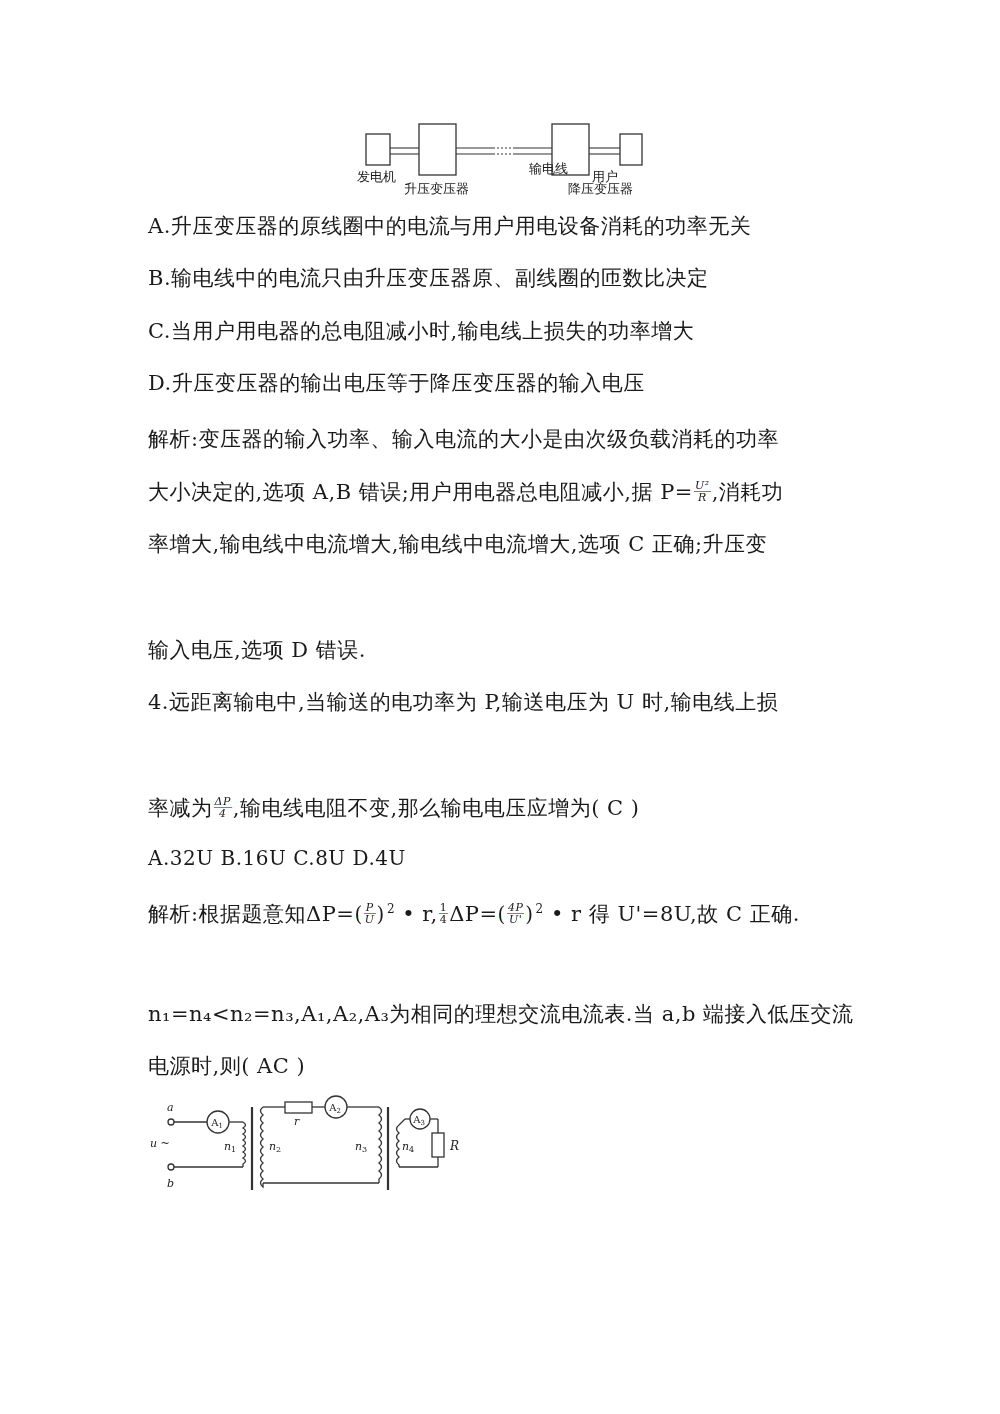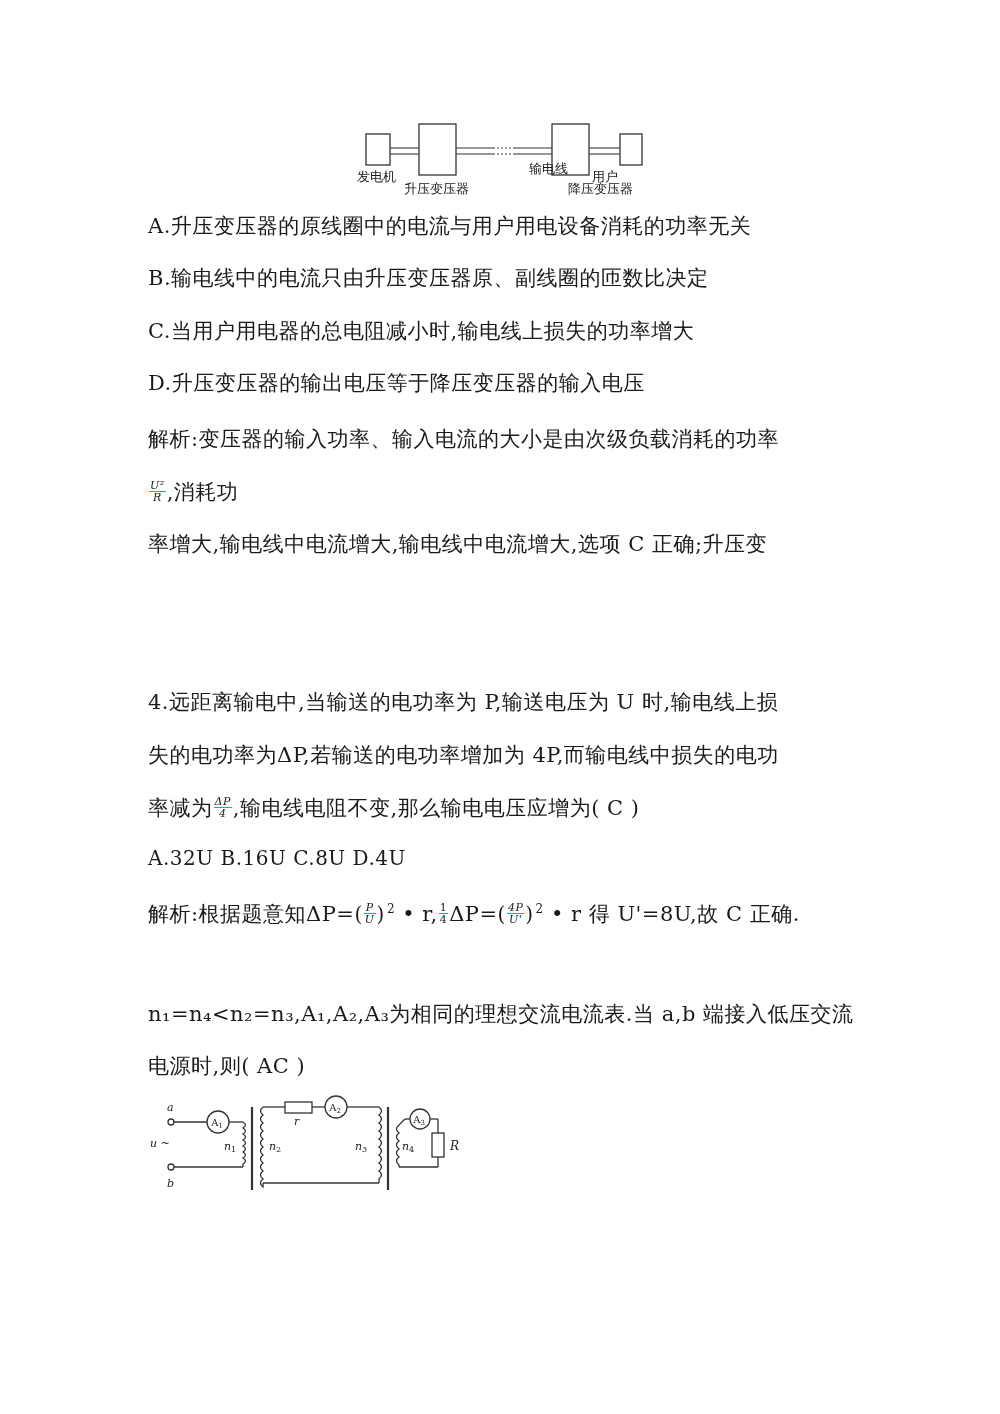--- a/index.html
+++ b/index.html
@@ -61,26 +61,26 @@
   <div style="position:absolute;left:536px;top:180px;font-size:13px;font-family:'DejaVu Sans',sans-serif;margin-left:32px;">降压变压器</div>
   <div style="position:absolute;left:592px;top:168px;font-size:13px;font-family:Liberation Mono, monospace;">用户</div>
 
   <div class="line" style="top:212px;">A.升压变压器的原线圈中的电流与用户用电设备消耗的功率无关</div>
   <div class="line" style="top:264px;">B.输电线中的电流只由升压变压器原、副线圈的匝数比决定</div>
   <div class="line" style="top:369px;">D.升压变压器的输出电压等于降压变压器的输入电压</div>
   <div class="line" style="top:317px;">C.当用户用电器的总电阻减小时,输电线上损失的功率增大</div>
 
   <div class="line" style="top:425px;">解析:变压器的输入功率、输入电流的大小是由次级负载消耗的功率</div>
   <div class="line" style="top:478px;">
-    <span class="frac"><span class="num">U²</span><span class="den">R</span></span><span>,消耗功</span>
+    <span>大小决定的,选项 A,B 错误;用户用电器总电阻减小,据 P=</span><span class="frac"><span class="num">U²</span><span class="den">R</span></span><span>,消耗功</span>
   </div>
   <div class="line" style="top:530px;">率增大,输电线中电流增大,输电线中电流增大,选项 C 正确;升压变</div>
+  <div class="line" style="top:636px;">输入电压,选项 D 错误.</div>
 
   <div class="line" style="top:688px;">4.远距离输电中,当输送的电功率为 P,输送电压为 U 时,输电线上损</div>
-  <div class="line" style="top:741px;">失的电功率为ΔP,若输送的电功率增加为 4P,而输电线中损失的电功</div>
   <div class="line" style="top:794px;">
     <span>率减为</span><span class="frac"><span class="num">ΔP</span><span class="den">4</span></span><span>,输电线电阻不变,那么输电电压应增为(   C   )</span>
   </div>
   <div class="line" style="top:844px;font-size:20px;">A.32U  B.16U  C.8U   D.4U</div>
   <div class="line" style="top:895px;">
     <span>解析:根据题意知ΔP=</span><span class="paren">(</span><span class="frac"><span class="num">P</span><span class="den">U</span></span><span class="paren">)</span><span class="sup">2</span>
     <span>• r,</span><span class="frac up"><span class="num">1</span><span class="den">4</span></span><span>ΔP=</span><span class="paren">(</span><span class="frac"><span class="num">4P</span><span class="den">U'</span></span><span class="paren">)</span><span class="sup">2</span>
     <span>• r 得 U'=8U,故 C 正确.</span>
   </div>
 

